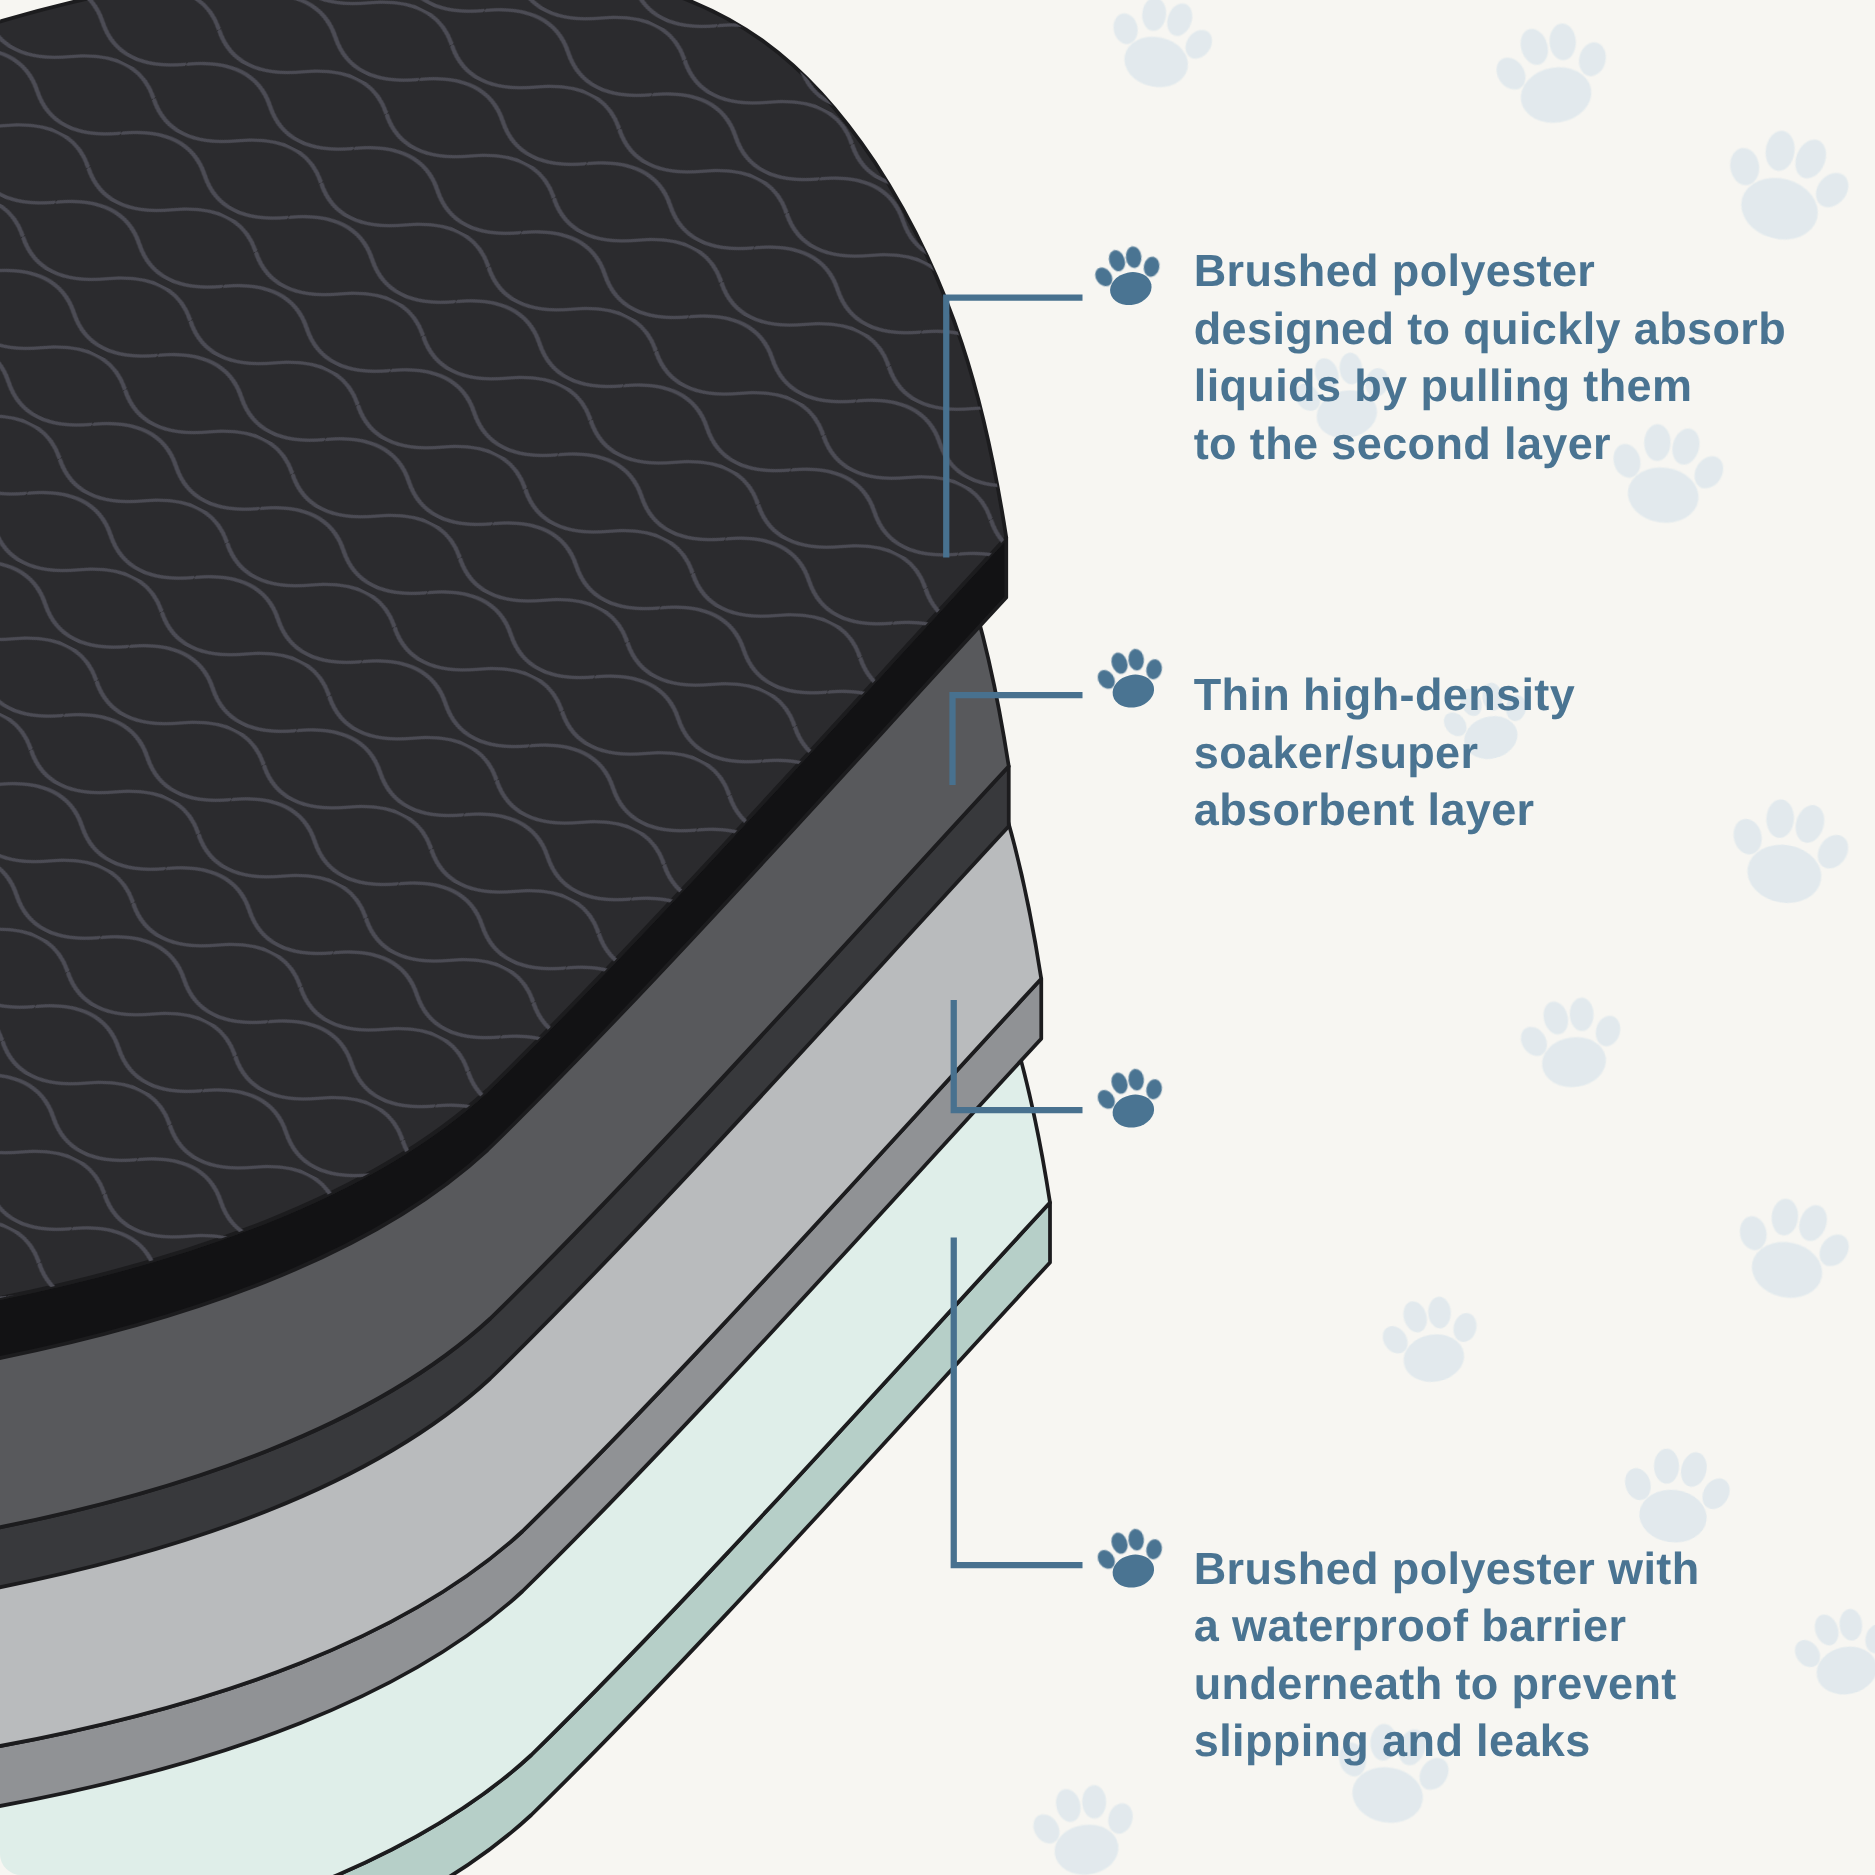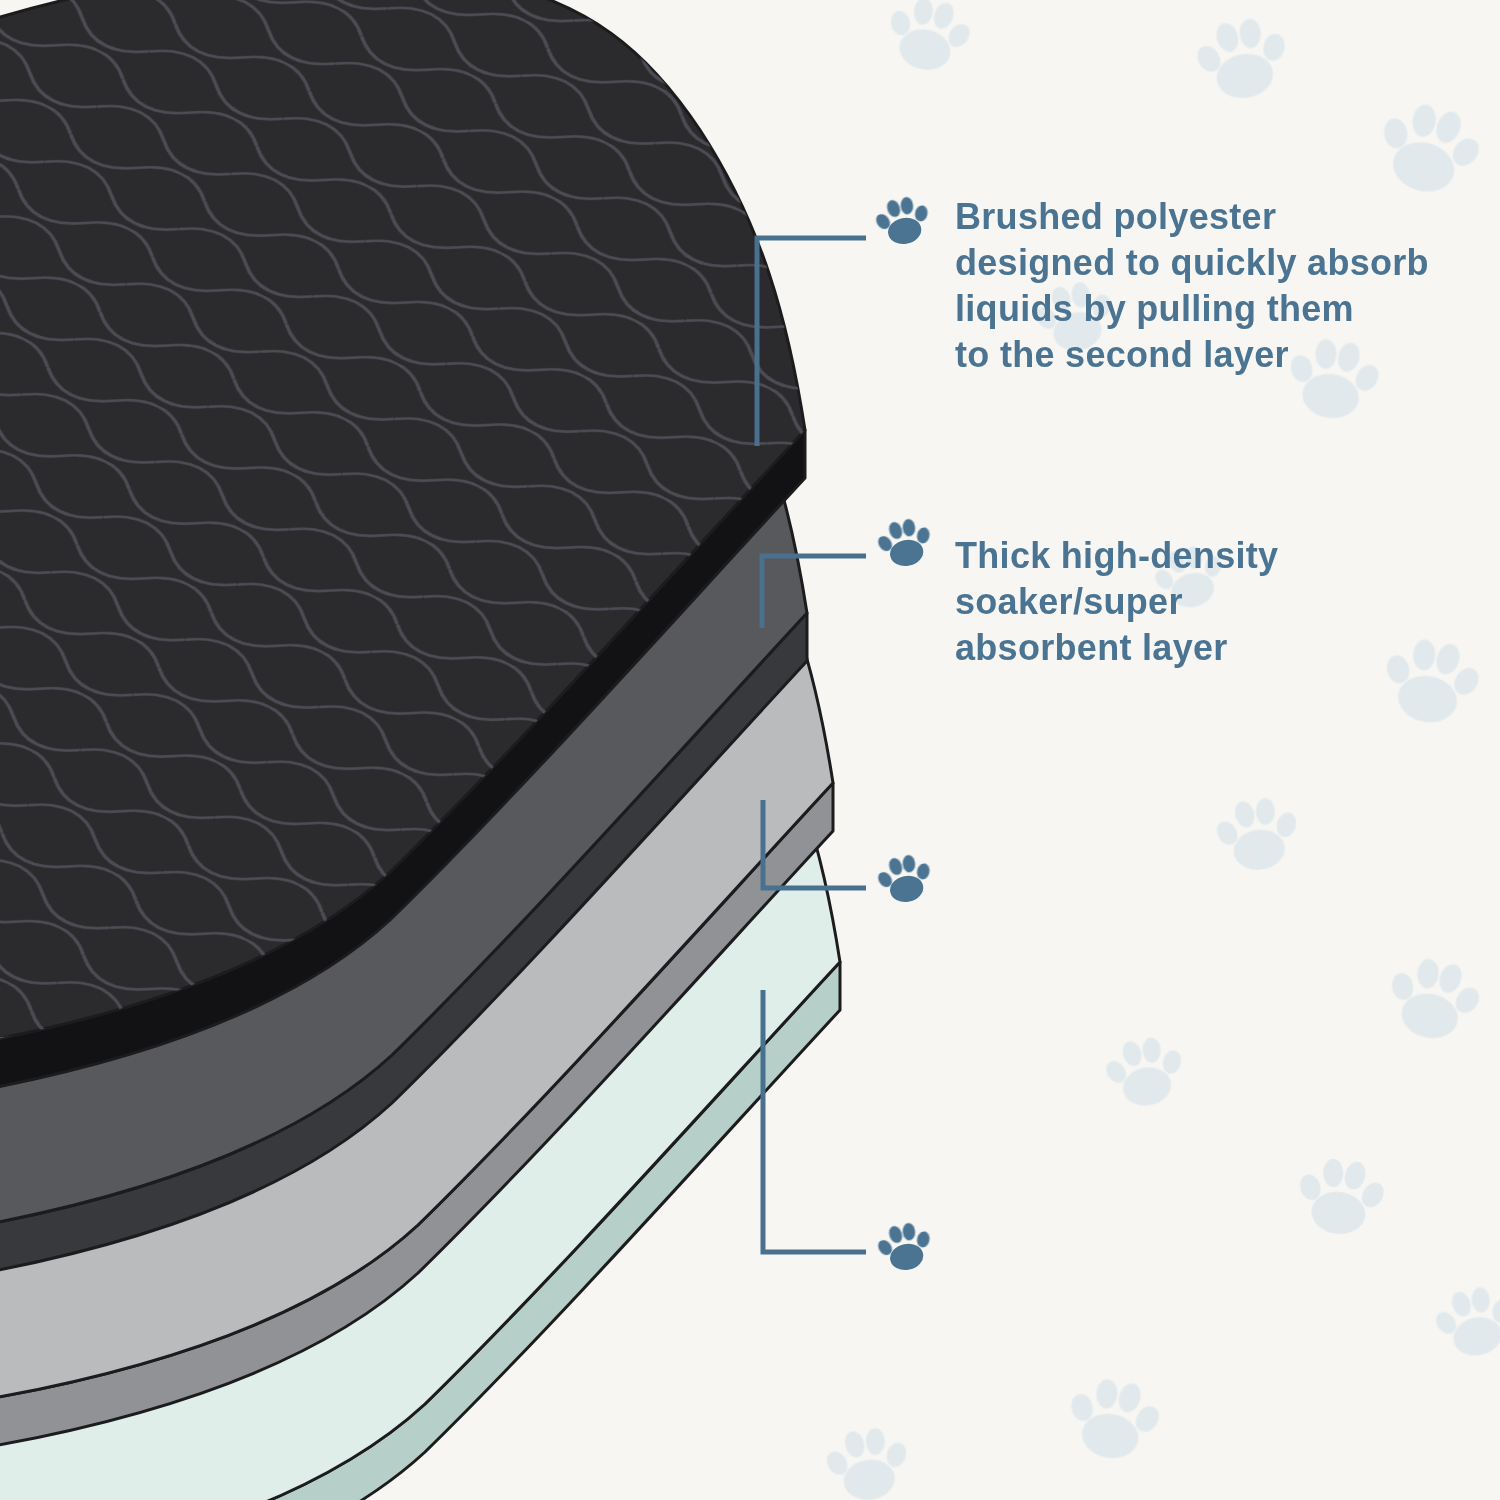--- a/index.html
+++ b/index.html
@@ -6,20 +6,21 @@
   body {
     font-family: "Liberation Sans", "DejaVu Sans", sans-serif;
     background: var(--background, #f7f6f2);
   }
   .stage {
     position: relative;
     width: 1500px;
     height: 1500px;
     overflow: hidden;
     background: var(--background, #f7f6f2);
+    border-radius: 17px;
   }
   .stage svg.scene {
     position: absolute;
     inset: 0;
     display: block;
   }
   .annotation {
     position: absolute;
     left: 955px;
     color: var(--text_blue, #4a7492);
@@ -109,20 +110,26 @@
   </svg>
 
   <div class="annotation" style="top:148px">
     <div>Brushed polyester
 designed to quickly absorb
 liquids by pulling them
 to the second layer</div>
   </div>
 
   <div class="annotation" style="top:487px">
-    <div>Thick high-density
+    <div>Thin high-density
 soaker/super
 absorbent layer</div>
   </div>
 
 
+  <div class="annotation" style="top:1186px">
+    <div>Brushed polyester with
+a waterproof barrier
+underneath to prevent
+slipping and leaks</div>
+  </div>
 
 </div>
 
 </body></html>

